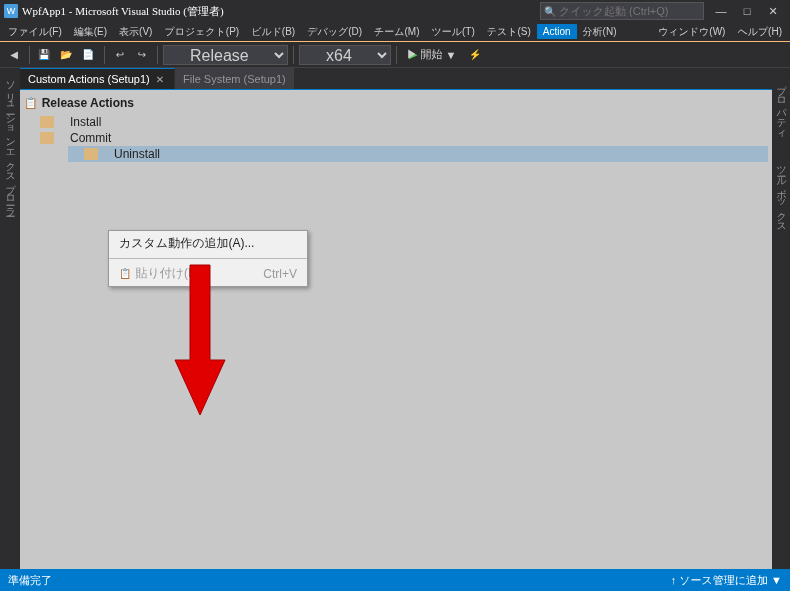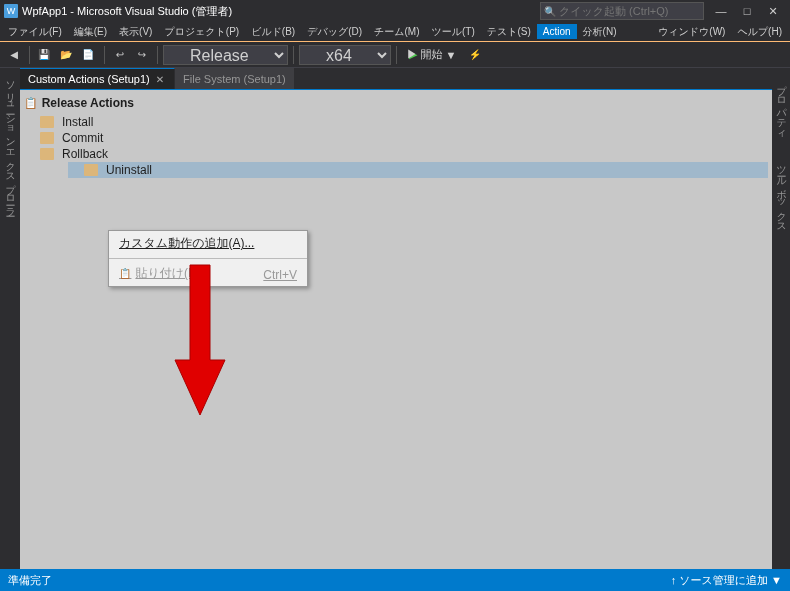--- a/index.html
+++ b/index.html
@@ -36,20 +36,21 @@
       border-radius: 1px;
       display: inline-block;
       font-size: 9px;
       color: white;
       text-align: center;
       line-height: 14px;
     }
     .title-text {
       color: #fff;
       font-size: 11px;
+      font-family: Liberation Serif, serif;
     }
     .title-bar-controls {
       display: flex;
       gap: 0;
     }
     .title-btn {
       width: 26px;
       height: 20px;
       background: transparent;
       border: none;
@@ -205,21 +206,21 @@
     .tree-root {
       font-weight: bold;
       margin-bottom: 4px;
       display: flex;
       align-items: center;
       gap: 4px;
     }
     .tree-item {
       display: flex;
       align-items: center;
-      gap: 8px;
+      gap: 16px;
       padding: 1px 0 1px 16px;
       cursor: pointer;
     }
     .folder-icon {
       display: inline-block;
       width: 14px;
       height: 12px;
       background: #dcb67a;
       border-radius: 1px;
       position: relative;
@@ -236,23 +237,22 @@
       box-shadow: 2px 2px 4px rgba(0,0,0,0.3);
       width: 200px;
       z-index: 100;
     }
     .context-menu-item {
       padding: 4px 10px;
       font-size: 12px;
       color: #1e1e1e;
       cursor: pointer;
       display: flex;
-      align-items: flex-end;
+      align-items: center;
       justify-content: space-between;
-      text-decoration: underline;
     }
     .context-menu-item.disabled {
       color: #999;
       cursor: default;
     }
     .context-menu-sep {
       height: 1px;
       background: #bbb;
       margin: 2px 0;
     }
@@ -399,24 +399,20 @@
           <span>Release Actions</span>
         </div>
         <div class="tree-item">
           <span class="folder-icon"></span>
           <span>Install</span>
         </div>
         <div class="tree-item">
           <span class="folder-icon"></span>
           <span>Commit</span>
         </div>
-        <div class="tree-item">
-          <span class="folder-icon"></span>
-          <span>Rollback</span>
-        </div>
         <div class="tree-item" style="background:rgba(0,120,215,0.2);margin-left:44px;">
           <span class="folder-icon"></span>
           <span>Uninstall</span>
         </div>
       </div>
 
       <div class="context-menu">
         <div class="context-menu-item">
           <span>カスタム動作の追加(A)...</span>
         </div>

